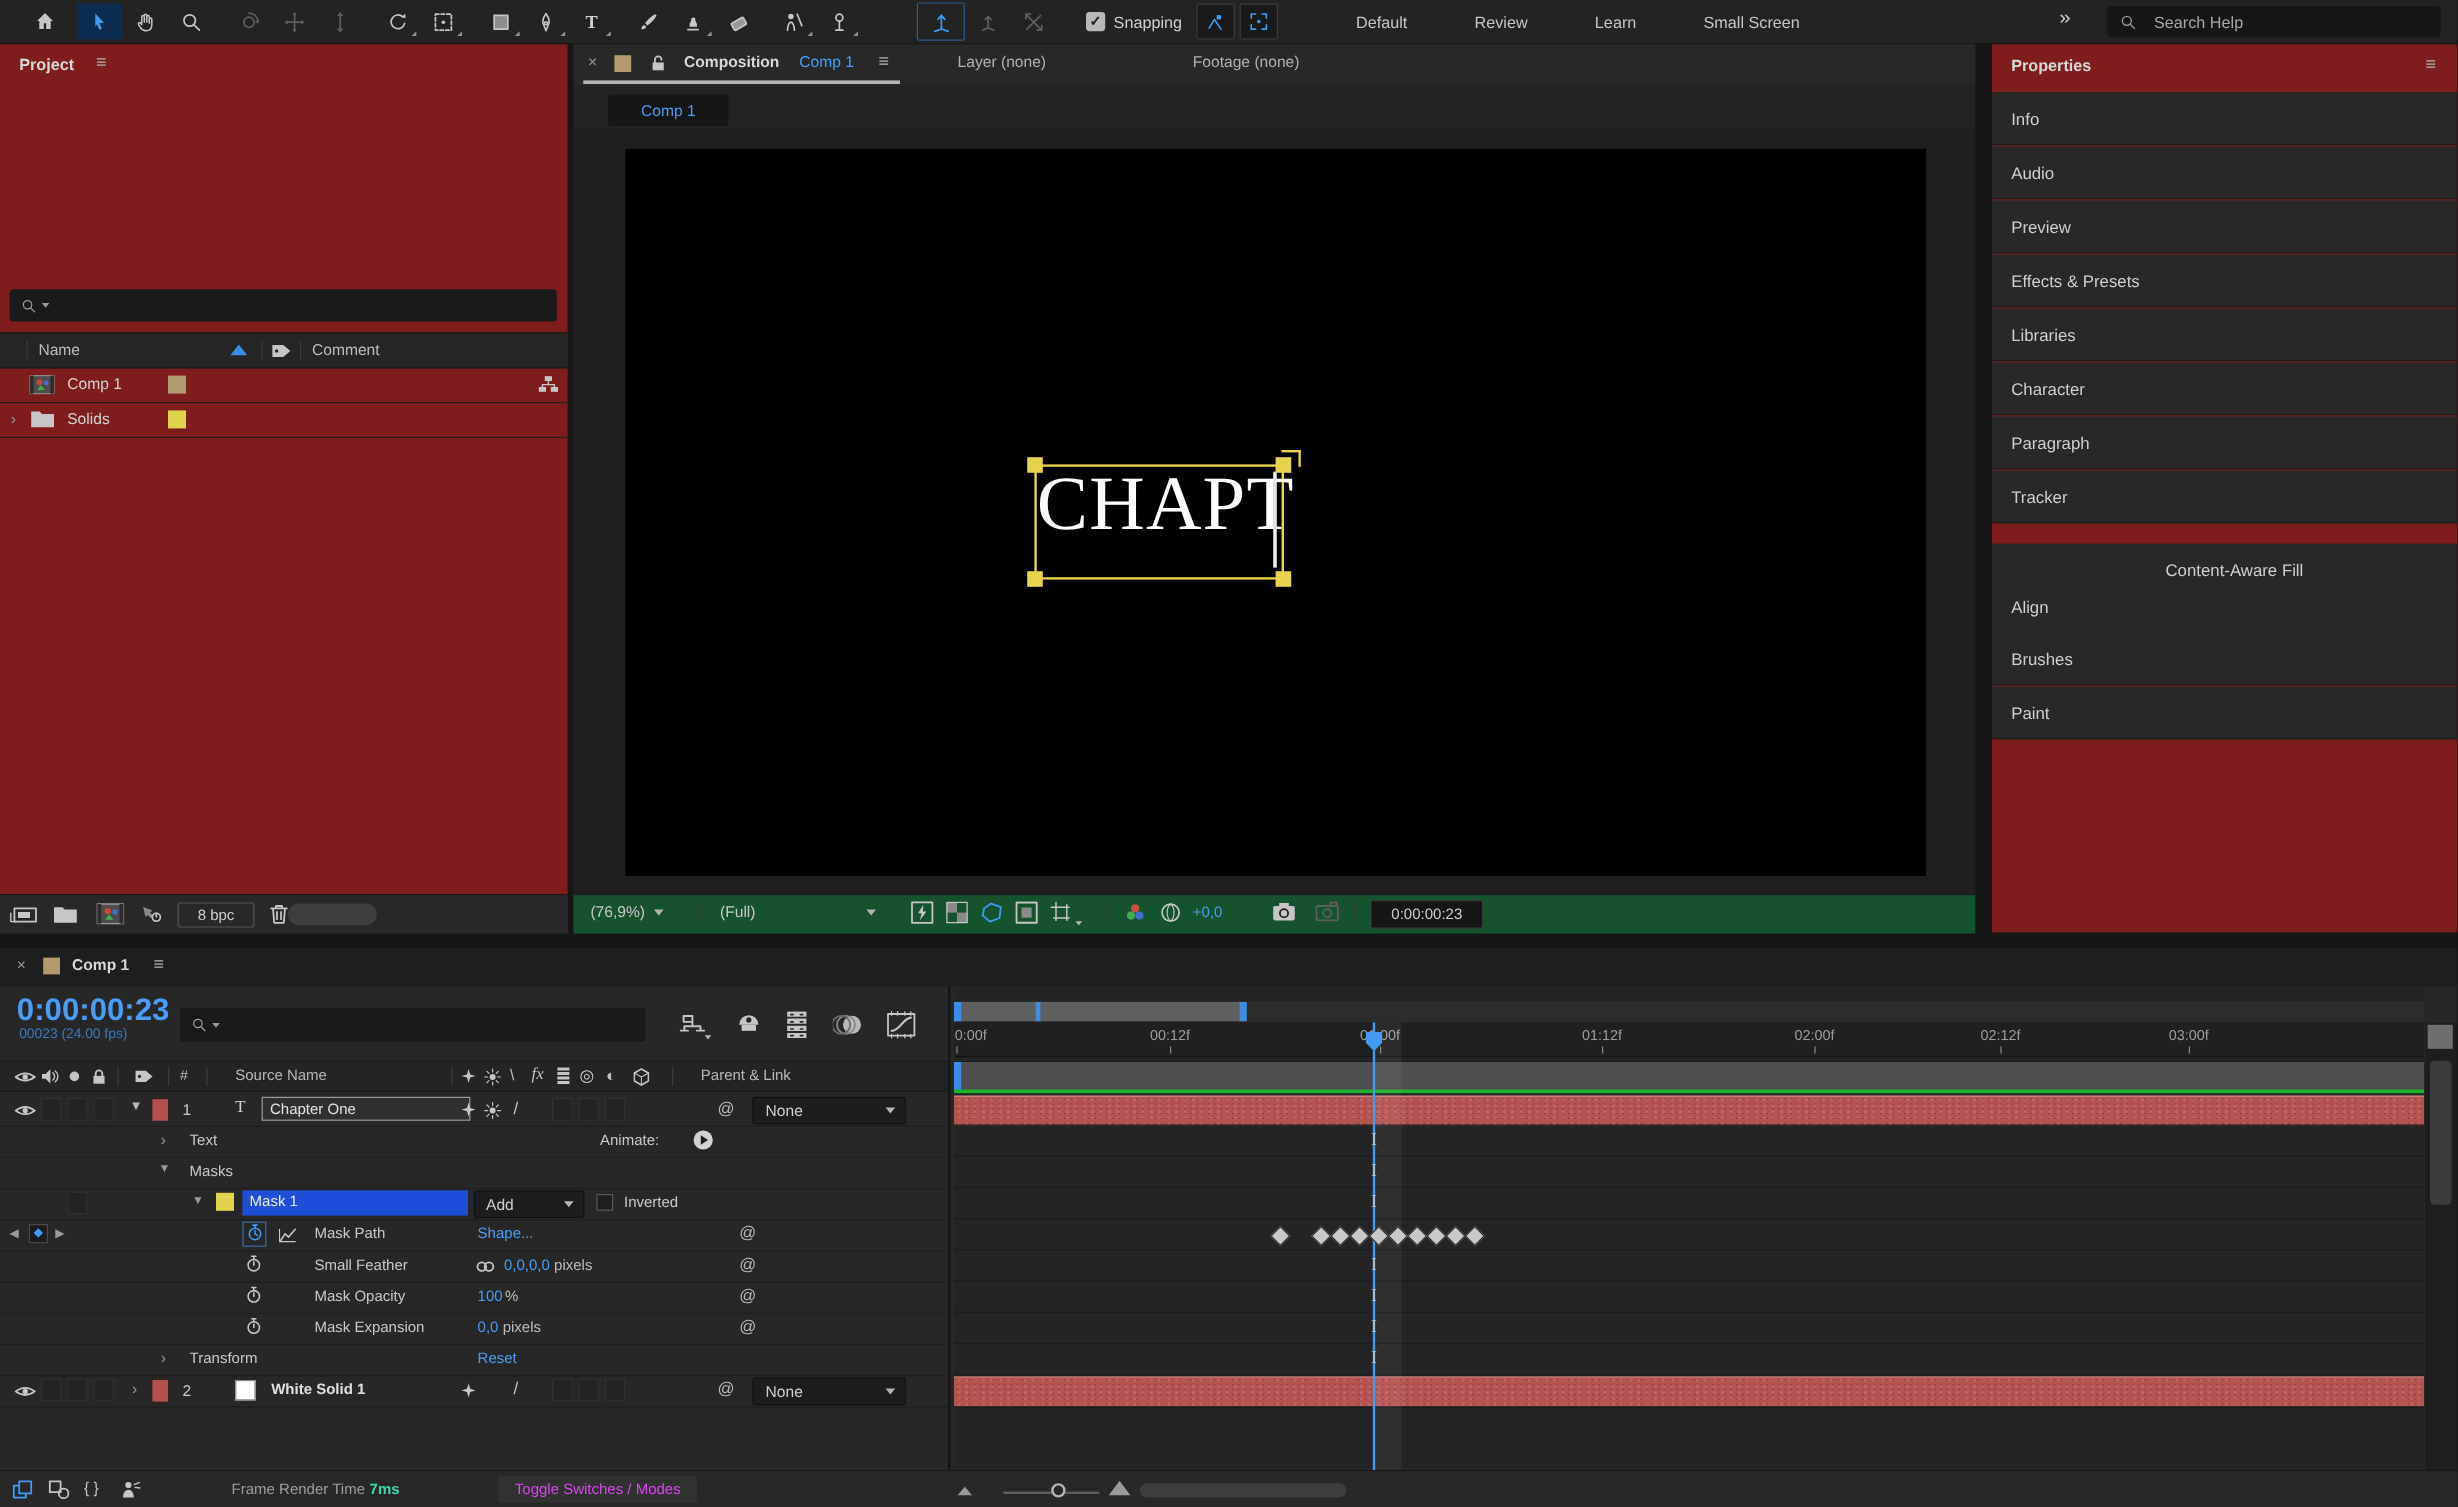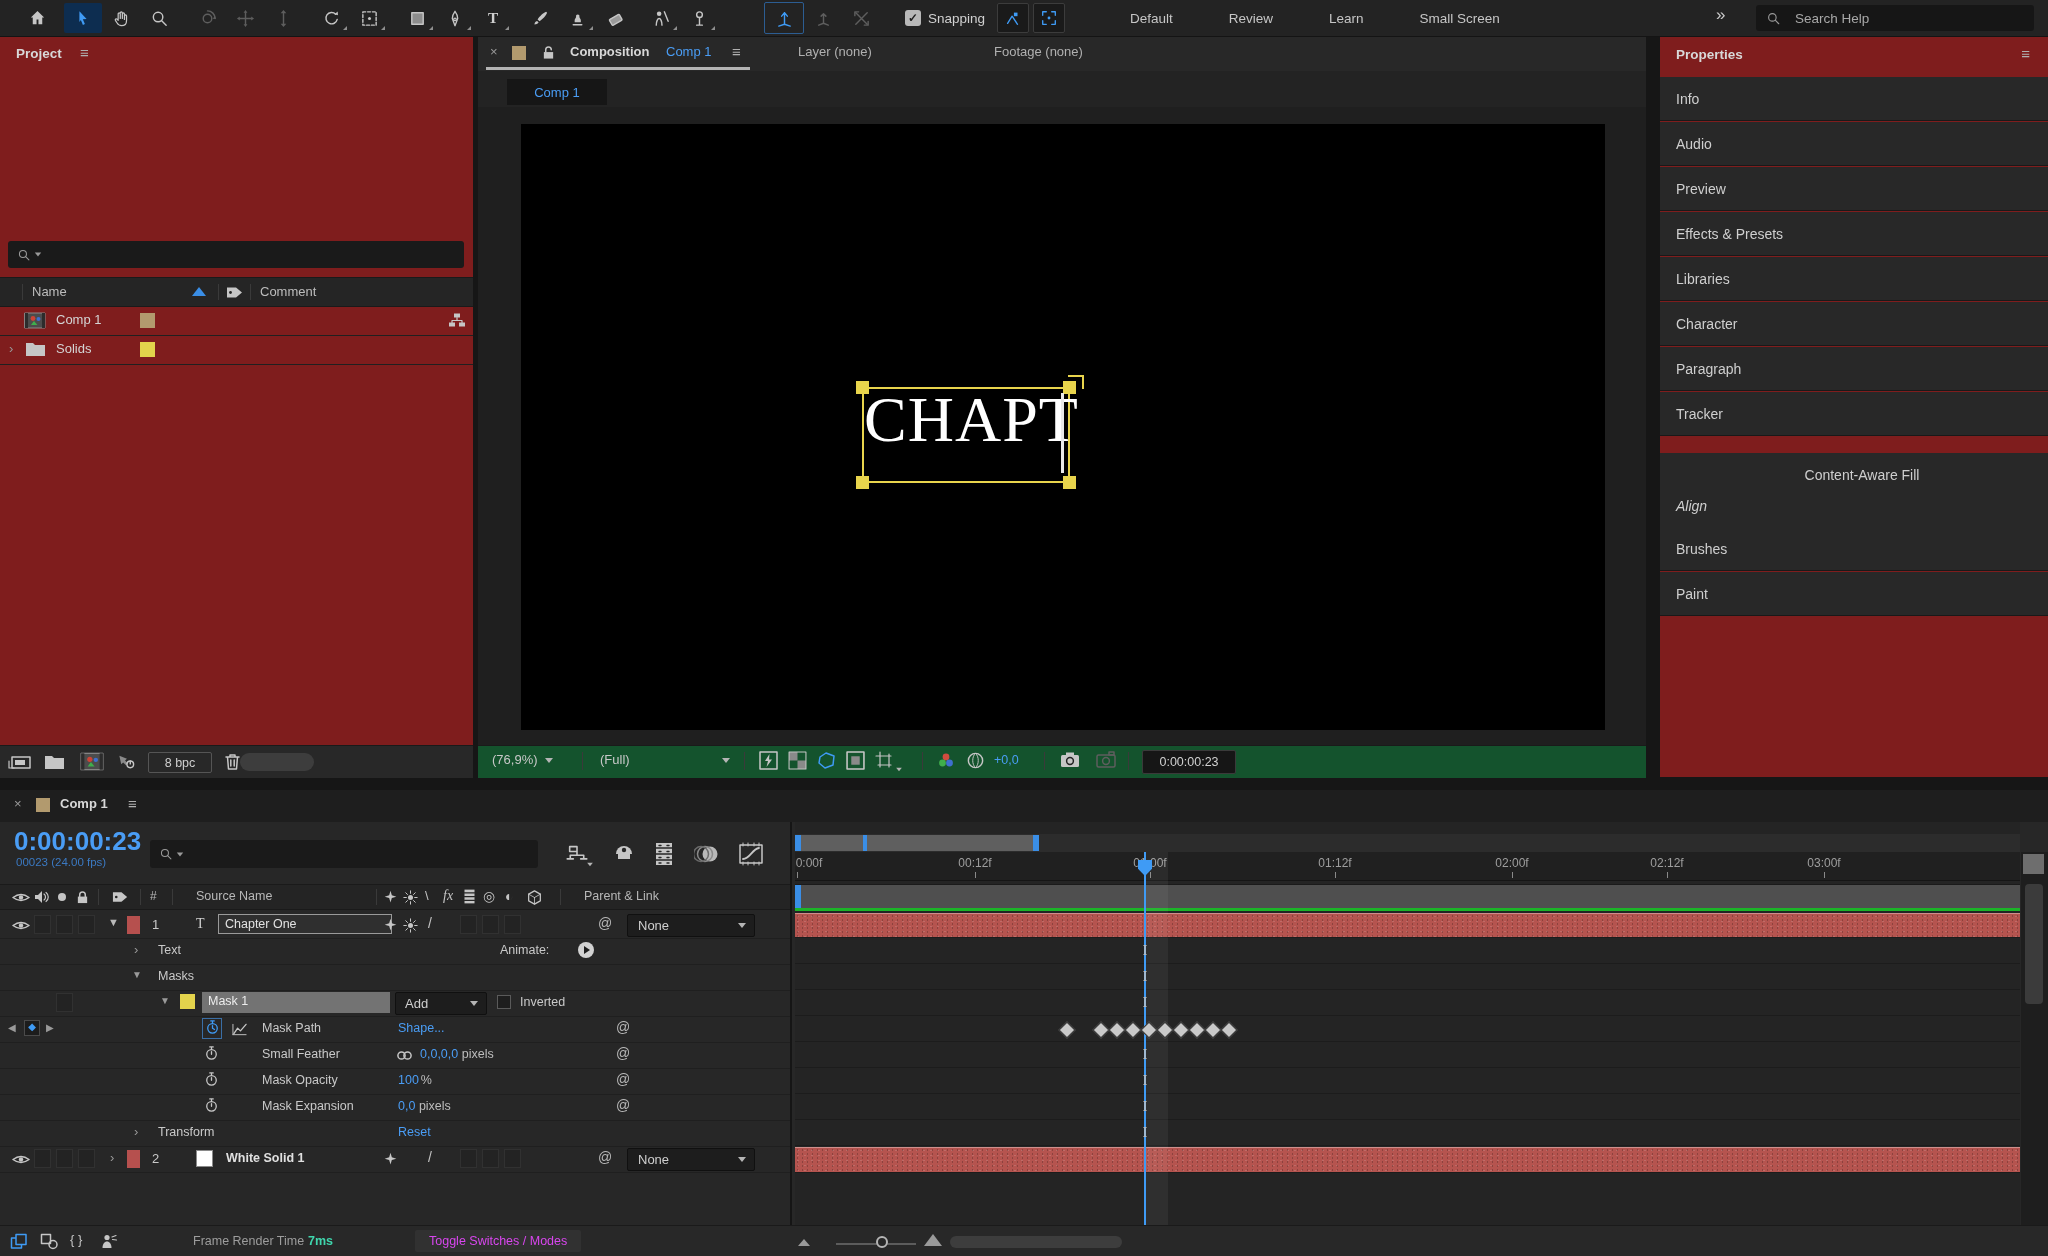--- a/index.html
+++ b/index.html
@@ -384,21 +384,21 @@
       </div>
     <div class="prop-item" style="top:265px;">
         <span>Character</span>
       </div>
     <div class="prop-item" style="top:355px;">
         <span>Tracker</span>
       </div>
     <div class="prop-item" style="top:416px;justify-content:center;">
         <span>Content-Aware Fill</span>
       </div>
-    <div class="prop-item" style="top:447px;font-style:italic;">
+    <div class="prop-item" style="top:447px;">
         <span>Align</span>
       </div>
     <div class="prop-item" style="top:490px;">
         <span>Brushes</span>
       </div>
     <div class="prop-item" style="top:535px;">
         <span>Paint</span>
       </div>
   </div>
 
@@ -567,21 +567,21 @@
 
     <div style="position:absolute;left:0;top:174px;width:790px;height:26px;border-bottom:1px solid #1f1f1f;">
       <span style="position:absolute;left:132px;top:5px;color:#9a9a9a;font-size:10px;">▼</span>
       <span class="rowlabel" style="position:absolute;left:158px;top:5px;">Masks</span>
     </div>
 
     <div style="position:absolute;left:0;top:200px;width:790px;height:26px;border-bottom:1px solid #1f1f1f;">
       <span class="cell" style="left:56px;"></span>
       <span style="position:absolute;left:160px;top:5px;color:#9a9a9a;font-size:10px;">▼</span>
       <span style="position:absolute;left:180px;top:4px;width:15px;height:15px;background:#e3d34c;"></span>
-      <span style="position:absolute;left:202px;top:2px;width:188px;height:21px;background:#737373;">
+      <span style="position:absolute;left:202px;top:2px;width:188px;height:21px;background:#1d4ed8;">
           <span style="position:absolute;left:6px;top:2px;color:#ececec;font-size:12.5px;">Mask 1</span>
         </span>
       <span class="ddbox" style="left:395px;top:2px;width:90px;height:21px;">
           <span style="margin-left:9px;">Add</span>
           <span class="caret" style="position:absolute;right:8px;top:8px;"></span>
         </span>
       <span style="position:absolute;left:497px;top:5px;width:14px;height:14px;background:#1e1e1e;border:1px solid #5a5a5a;box-sizing:border-box;"></span>
       <span style="position:absolute;left:520px;top:5px;color:#c9c9c9;font-size:12.5px;">Inverted</span>
     </div>
 

